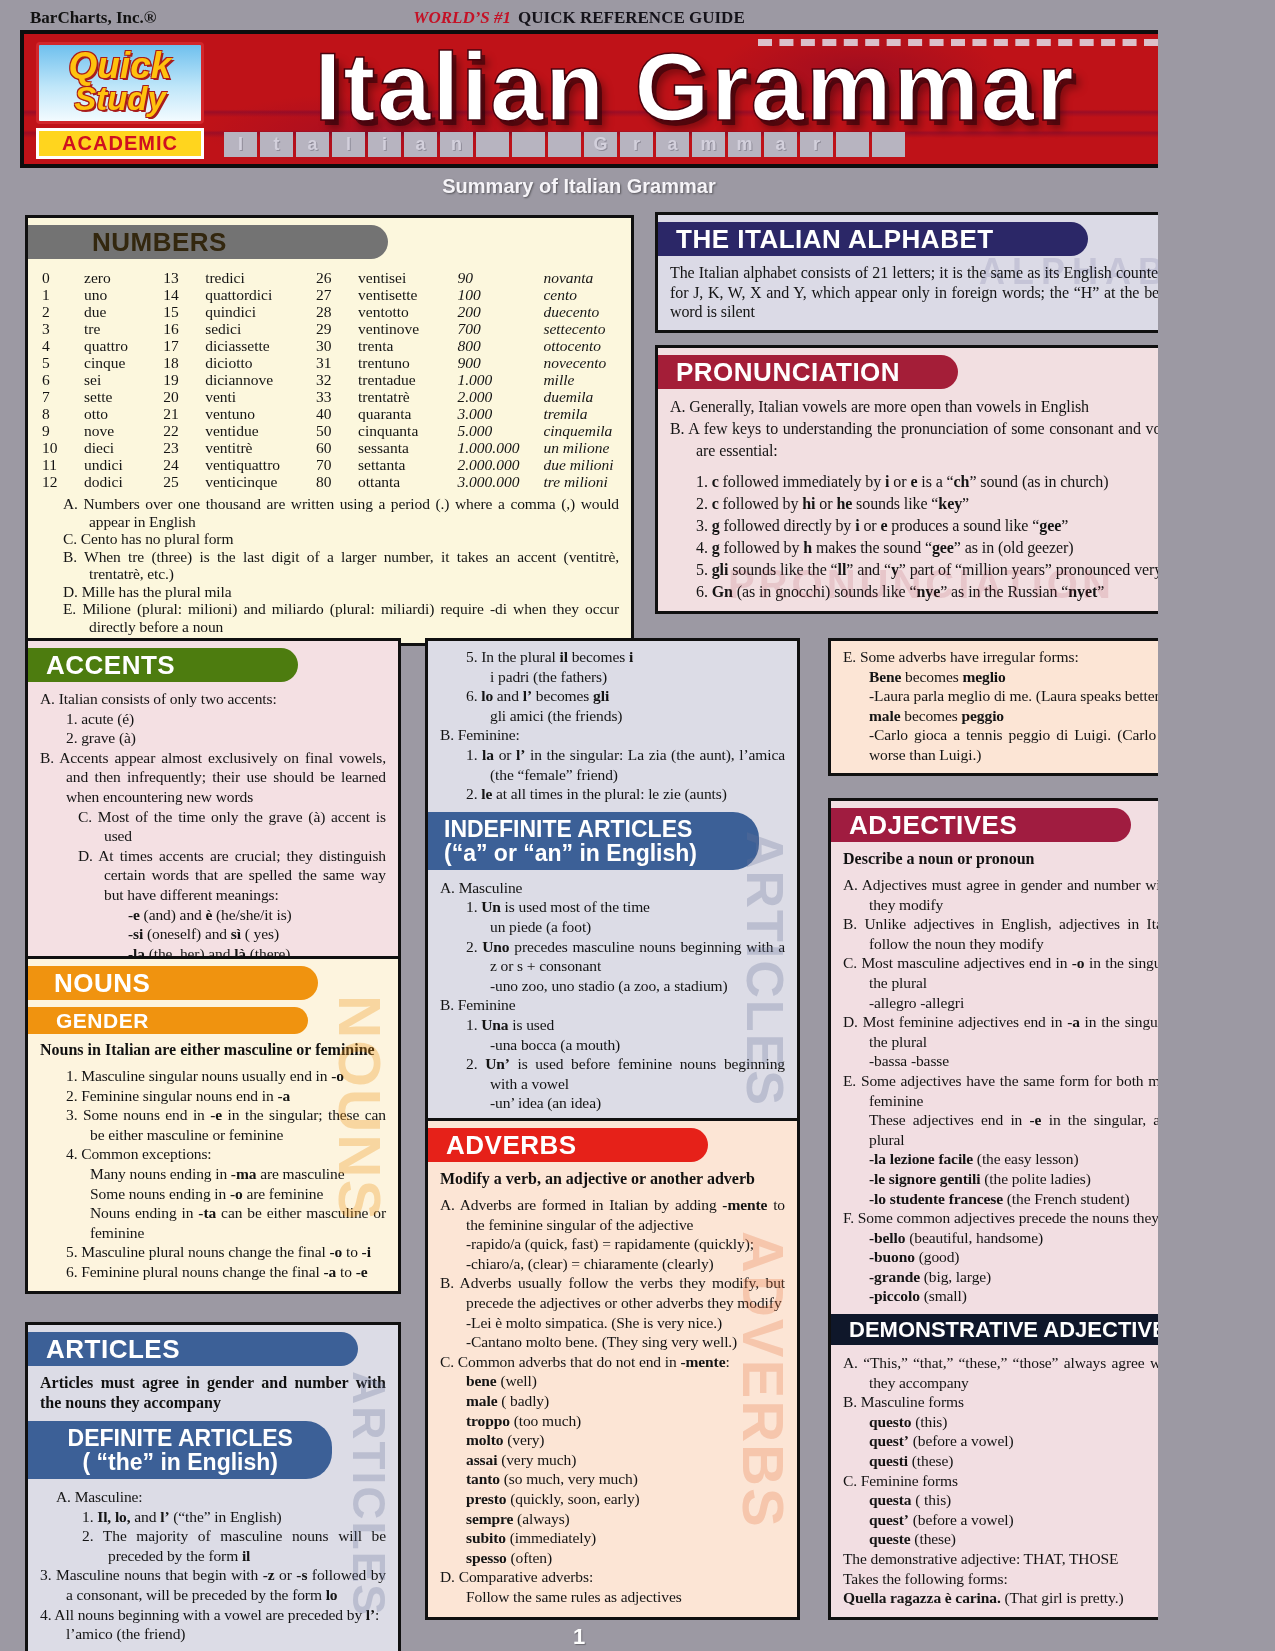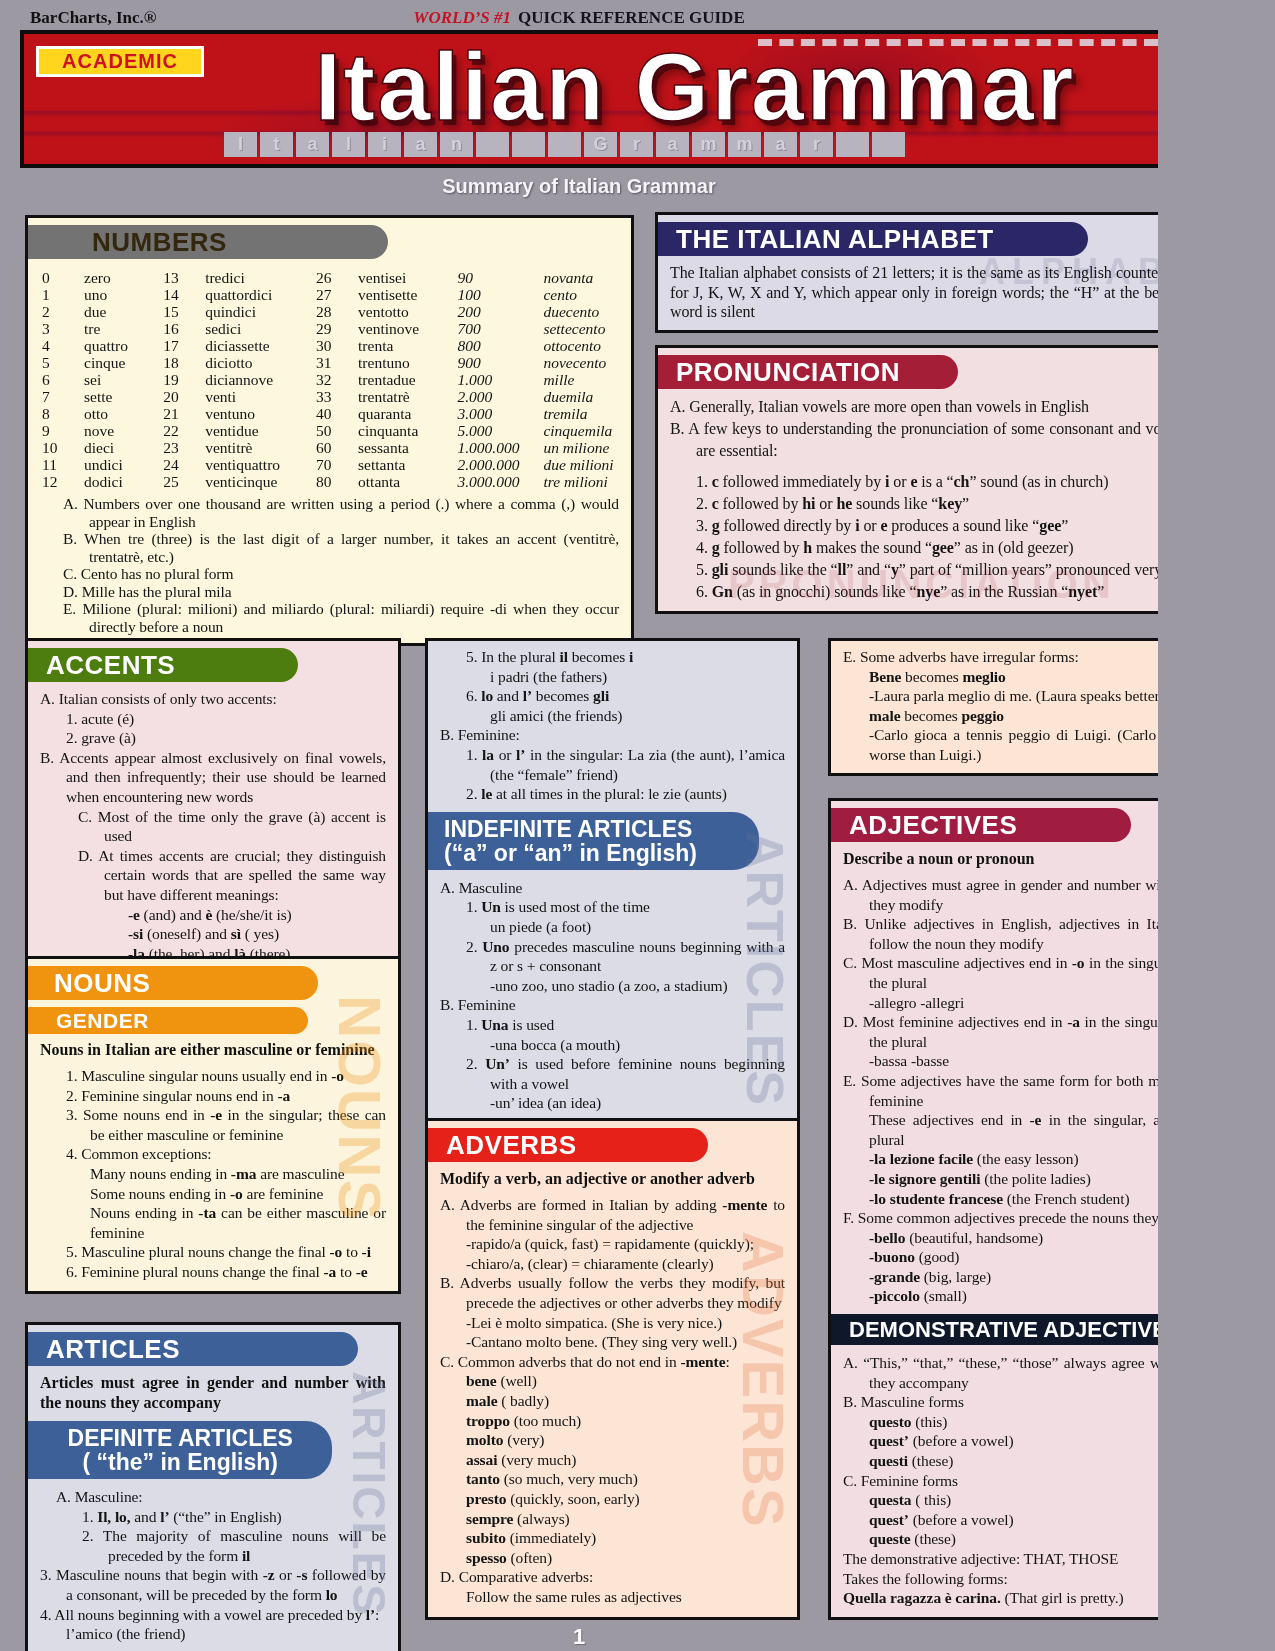--- a/index.html
+++ b/index.html
@@ -122,20 +122,24 @@
 <div class="canvas">
 
   <div class="publisher">BarCharts, Inc.®</div>
   <div class="tagline">
     <span class="tag-em">WORLD’S #1</span><span>QUICK REFERENCE GUIDE</span>
   </div>
 
   <div class="banner">
     <div class="dash"></div>
     <div class="logo">
+      <div class="logo-sky">
+        <div class="logo-q">Quick</div>
+        <div class="logo-q logo-q2">Study</div>
+      </div>
       <div class="logo-academic">ACADEMIC</div>
     </div>
     <div class="main-title">Italian Grammar</div>
     <div class="ghost-strip">
         <div class="gcell">I</div>
         <div class="gcell">t</div>
         <div class="gcell">a</div>
         <div class="gcell">l</div>
         <div class="gcell">i</div>
         <div class="gcell">a</div>
@@ -372,22 +376,22 @@
             <span class="num-w">due milioni</span>
           </div>
           <div class="num-row">
             <span class="num-n">3.000.000</span>
             <span class="num-w">tre milioni</span>
           </div>
         </div>
       </div>
     <div class="lines notes">
         <div class="ln c-a">A. Numbers over one thousand are written using a period (.) where a comma (,) would appear in English</div>
+        <div class="ln c-a">C. Cento has no plural form</div>
         <div class="ln c-a">B. When tre (three) is the last digit of a larger number, it takes an accent (ventitrè, trentatrè, etc.)</div>
-        <div class="ln c-a">C. Cento has no plural form</div>
         <div class="ln c-a">D. Mille has the plural mila</div>
         <div class="ln c-a">E. Milione (plural: milioni) and miliardo (plural: miliardi) require -di when they occur directly before a noun</div>
       </div>
   </section>
 
   <section class="box" id="alpha">
     <div class="wm-h">ALPHABET</div>
     <div class="pill pill-navy">THE ITALIAN ALPHABET</div>
     <div class="lines">
         <div class="ln c-p">The Italian alphabet consists of 21 letters; it is the same as its English counterpart, except for J, K, W, X and Y, which appear only in foreign words; the “H” at the beginning of a word is silent</div>

